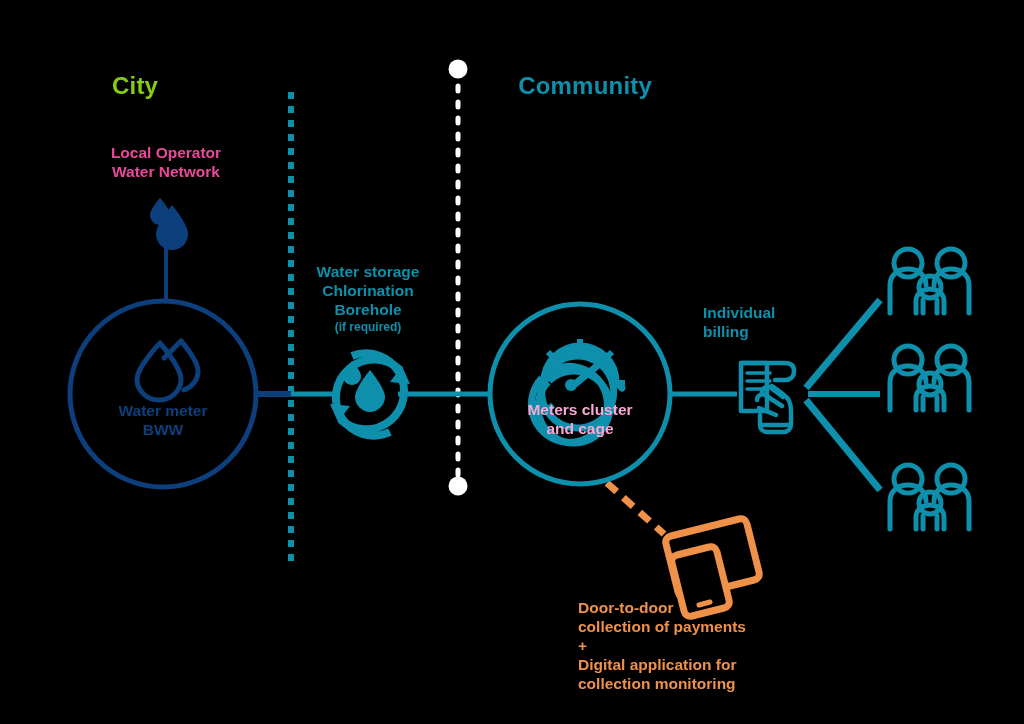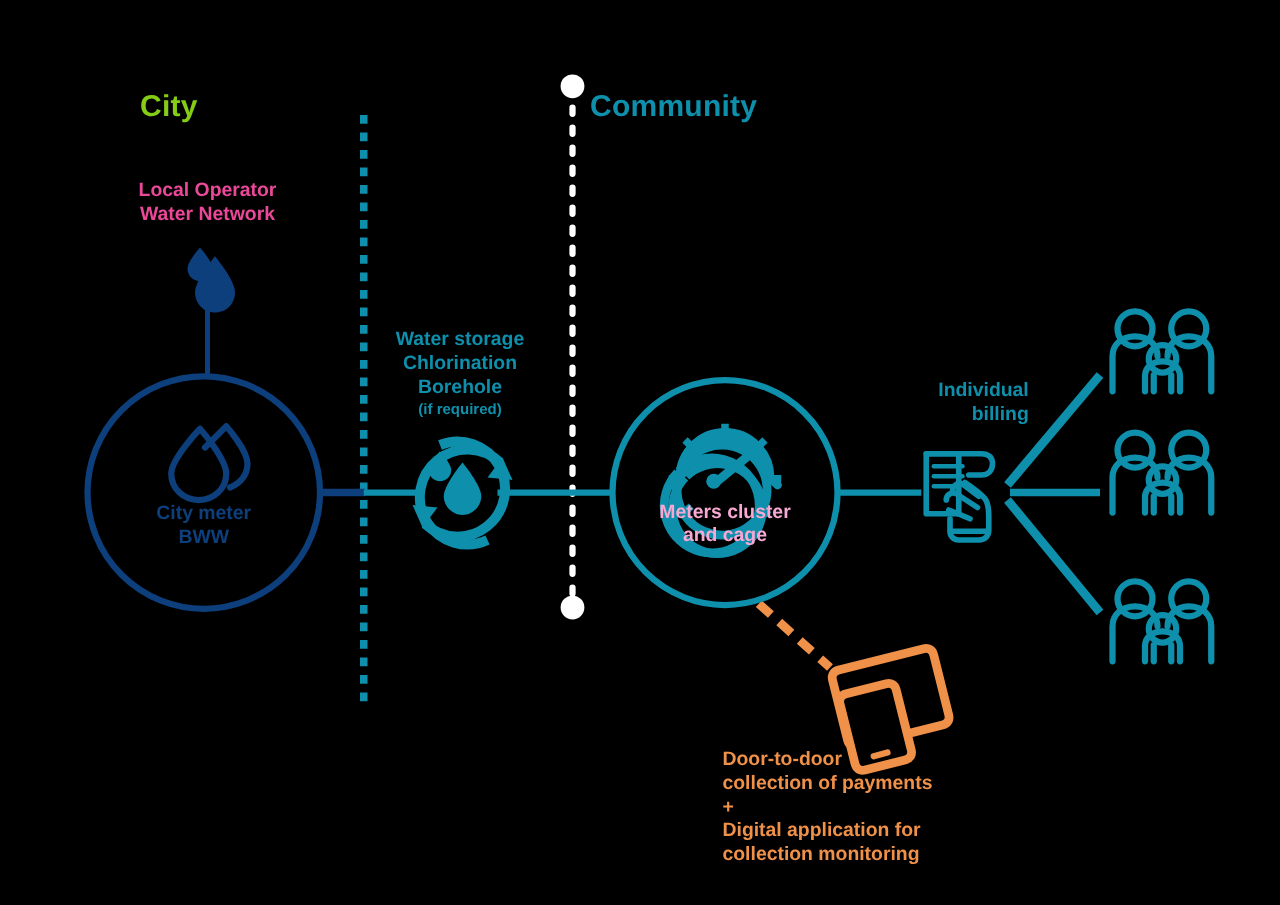--- a/index.html
+++ b/index.html
@@ -171,50 +171,50 @@
     <g>
       <path class="navy" d="M 160 198 c 0 0 -10 11 -10 17 c 0 6 5 10 10 10 c 6 0 10 -4 10 -10 c 0 -6 -10 -17 -10 -17 z"></path>
       <path class="navy" d="M 172 205 c 0 0 -16 19 -16 29 c 0 9 7 16 16 16 c 9 0 16 -7 16 -16 c 0 -10 -16 -29 -16 -29 z"></path>
     </g>
 
   </svg>
 
   <div class="lbl" style="position:absolute; left:112px; top:72px; width:110px; 
               color:#84cc16; font-size:24px;">City</div>
 
-  <div class="lbl" style="position:absolute; left:472px; top:72px; width:180px; text-align:left;
+  <div class="lbl" style="position:absolute; left:472px; top:72px; width:180px; text-align:right;
               color:#0e90ac; font-size:24px;">Community</div>
 
   <div style="position:absolute; left:76px; top:143px; width:180px; text-align:center;
               color:#ec4899; font-size:15.5px; font-weight:bold; line-height:19px;">
     <div>Local Operator</div>
     <div>Water Network</div>
   </div>
 
   <div style="position:absolute; left:83px; top:401px; width:160px; text-align:center;
               color:#0d3f7d; font-size:15.5px; font-weight:bold; line-height:19px;">
-    <div>City meter</div>
+    <div>Water meter</div>
     <div>BWW</div>
   </div>
 
   <div style="position:absolute; left:296px; top:262px; width:144px; text-align:center;
               color:#0e90ac; font-size:15.5px; font-weight:bold; line-height:19px;">
     <div>Water storage</div>
     <div>Chlorination</div>
     <div>Borehole</div>
     <div style="font-size:12px; line-height:16px;">(if required)</div>
   </div>
 
   <div style="position:absolute; left:500px; top:400px; width:160px; text-align:center;
               color:#f9a8d4; font-size:15.5px; font-weight:bold; line-height:19px;">
     <div>Meters cluster</div>
     <div>and cage</div>
   </div>
 
-  <div style="position:absolute; left:703px; top:303px; width:120px; text-align:right;
+  <div style="position:absolute; left:703px; top:303px; width:120px; text-align:left;
               color:#0e90ac; font-size:15.5px; font-weight:bold; line-height:19px;">
     <div>Individual</div>
     <div>billing</div>
   </div>
 
 
   <div style="position:absolute; left:578px; top:598px; width:240px; text-align:left;
               color:#f0914a; font-size:15.5px; font-weight:bold; line-height:19px;">
     <div>Door-to-door</div>
     <div>collection of payments</div>

